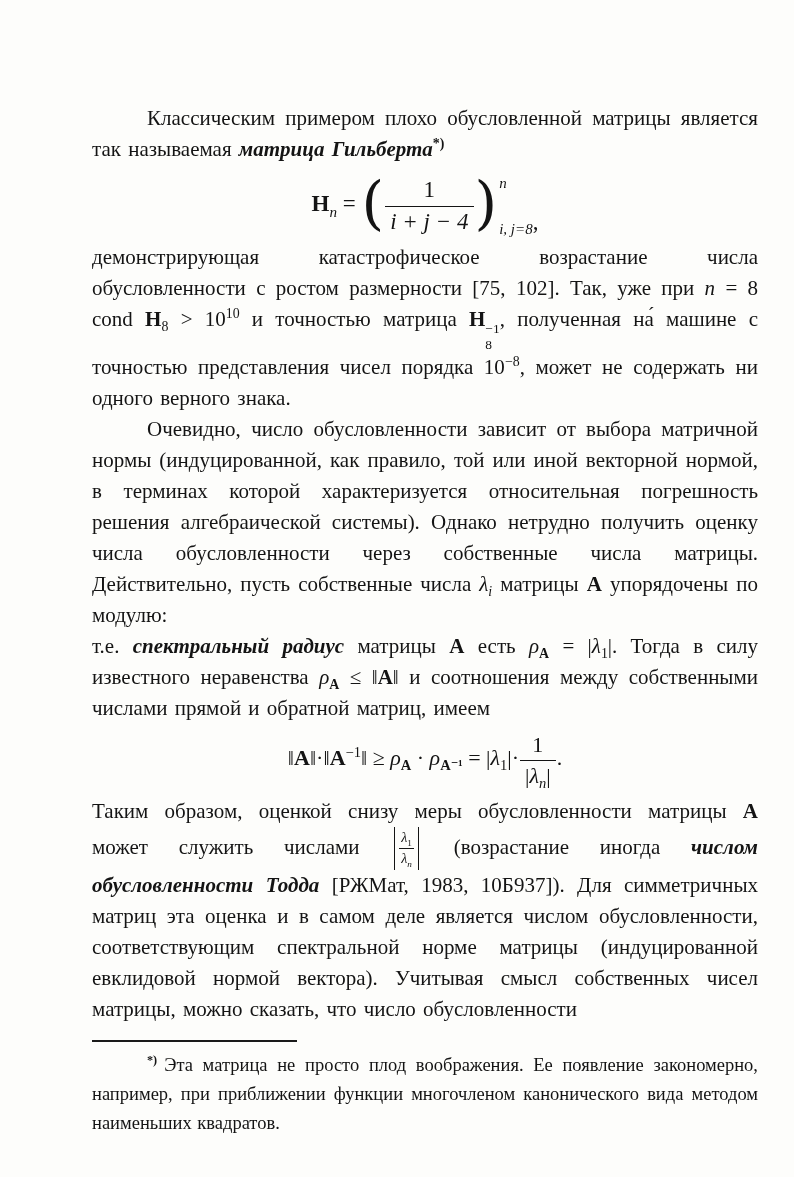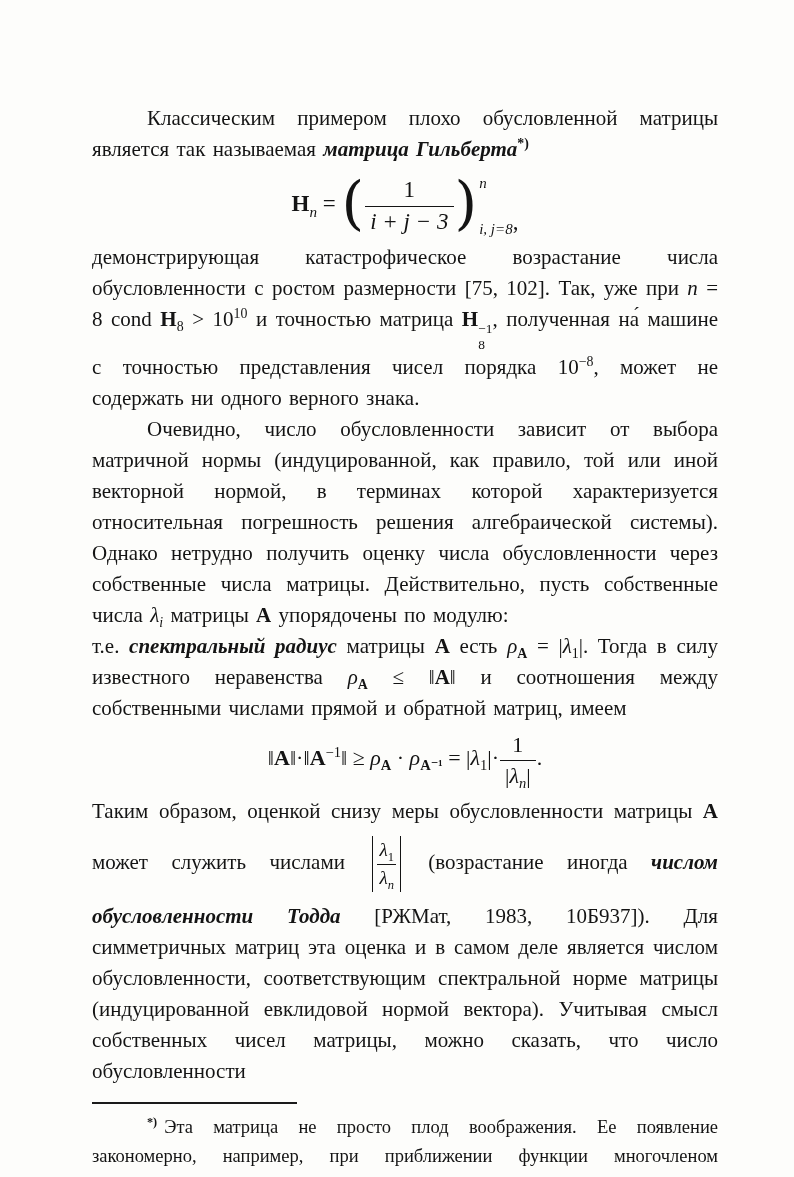--- a/index.html
+++ b/index.html
@@ -7,21 +7,21 @@
   body {
     width: 794px; height: 1177px;
     background: #fdfdfb;
     overflow: hidden;
     font-family: "Liberation Serif", "DejaVu Serif", serif;
     color: #141414;
   }
   .page {
     position: relative;
     width: 794px; height: 1177px;
-    padding: 103px 76px 0 92px;
+    padding: 103px 36px 0 92px;
   }
   .para {
     margin: 0;
     font-size: 21px;
     line-height: 31px;
     text-align: justify;
     word-spacing: 2px;
   }
   .indent { text-indent: 55px; }
   .b  { font-weight: bold; }
@@ -60,21 +60,21 @@
     display: inline-flex; flex-direction: column; justify-content: space-between;
     vertical-align: middle; height: 62px; font-size: 15px; margin-left: 2px;
     text-align: left; line-height: 1.1;
   }
   .fcomma { display: inline-block; vertical-align: -18px; }
 
   
   .absfrac {
     display: inline-flex; align-items: flex-start; vertical-align: middle;
     border-left: 1.7px solid #141414; border-right: 1.7px solid #141414;
-    padding: 2px 4px; margin: 9px 4px; font-size: 19px;
+    padding: 2px 4px; margin: 0 4px; font-size: 14px;
   }
   .absfrac .af-inner { display: inline-flex; flex-direction: column; align-items: center; line-height: 1.3; }
   .absfrac .af-top { padding: 0 2px 1px; }
   .absfrac .af-bot { border-top: 1.5px solid #141414; padding: 1px 2px 0; }
 
   
   .fnsep { width: 205px; border-top: 2px solid #1a1a1a; margin: 15px 0 9px; }
   .footnote {
     margin: 0; font-size: 18.5px; line-height: 29px;
     text-align: justify; text-indent: 55px; word-spacing: 1px;
@@ -88,21 +88,21 @@
 </style>
 </head>
 <body>
 
 <div class="page">
 
   <p class="para indent"><span>Классическим примером плохо обусловленной матрицы является так называемая </span><span class="bi">матрица Гильберта</span><sup class="marker">*)</sup></p>
 
   <div class="formula f-hilbert"><span class="b">H</span><sub class="i">n</sub><span> = </span><span class="paren">(</span><span class="frac">
         <span class="top">1</span>
-        <span class="bot i">i + j − 3</span>
+        <span class="bot i">i + j − 4</span>
       </span><span class="paren">)</span><span class="limits">
         <span class="i">n</span>
         <span class="i">i, j=8</span>
       </span><span class="fcomma">,</span></div>
 
   <p class="para"><span>демонстрирующая катастрофическое возрастание числа обусловленности с ростом размерности [75, 102]. Так, уже при </span><span class="i">n</span><span> = 8 cond </span><span class="b">H</span><sub>8</sub><span> &gt; 10</span><sup>10</sup><span> и точностью матрица </span><span class="b">H</span><span class="stack">
         <span>−1</span>
         <span>8</span>
       </span><span>, полученная на́ машине с точностью представления чисел порядка 10</span><sup>−8</sup><span>, может не содержать ни одного верного знака.</span></p>
 

